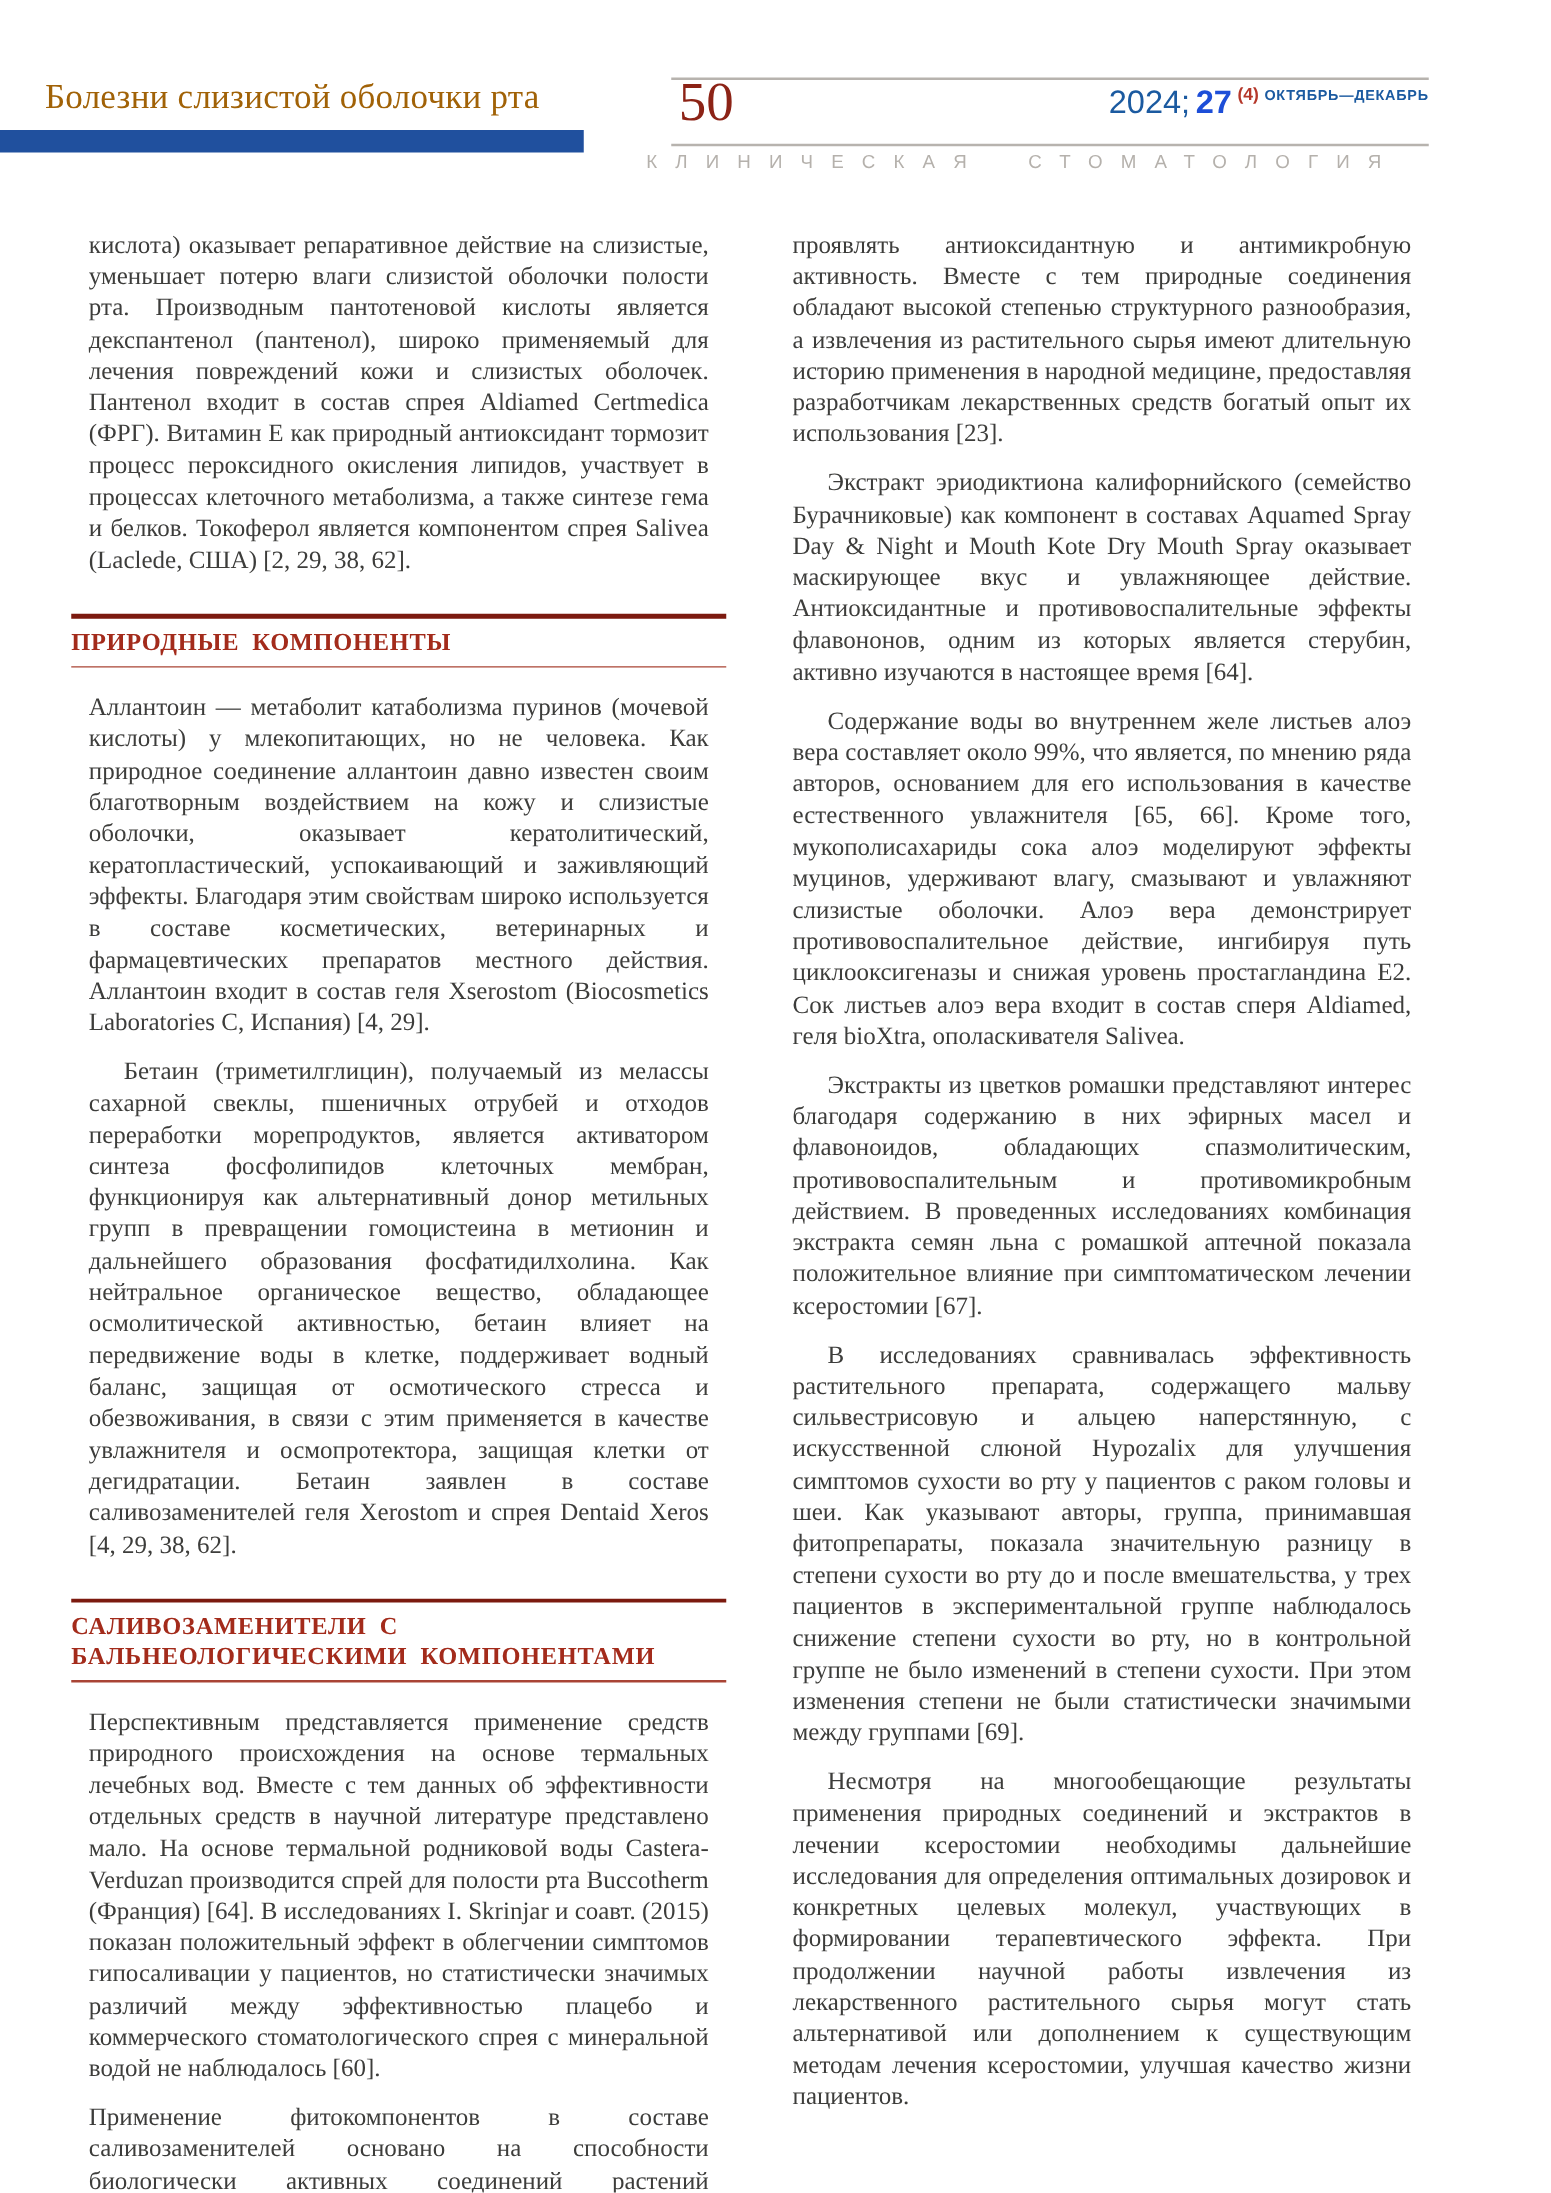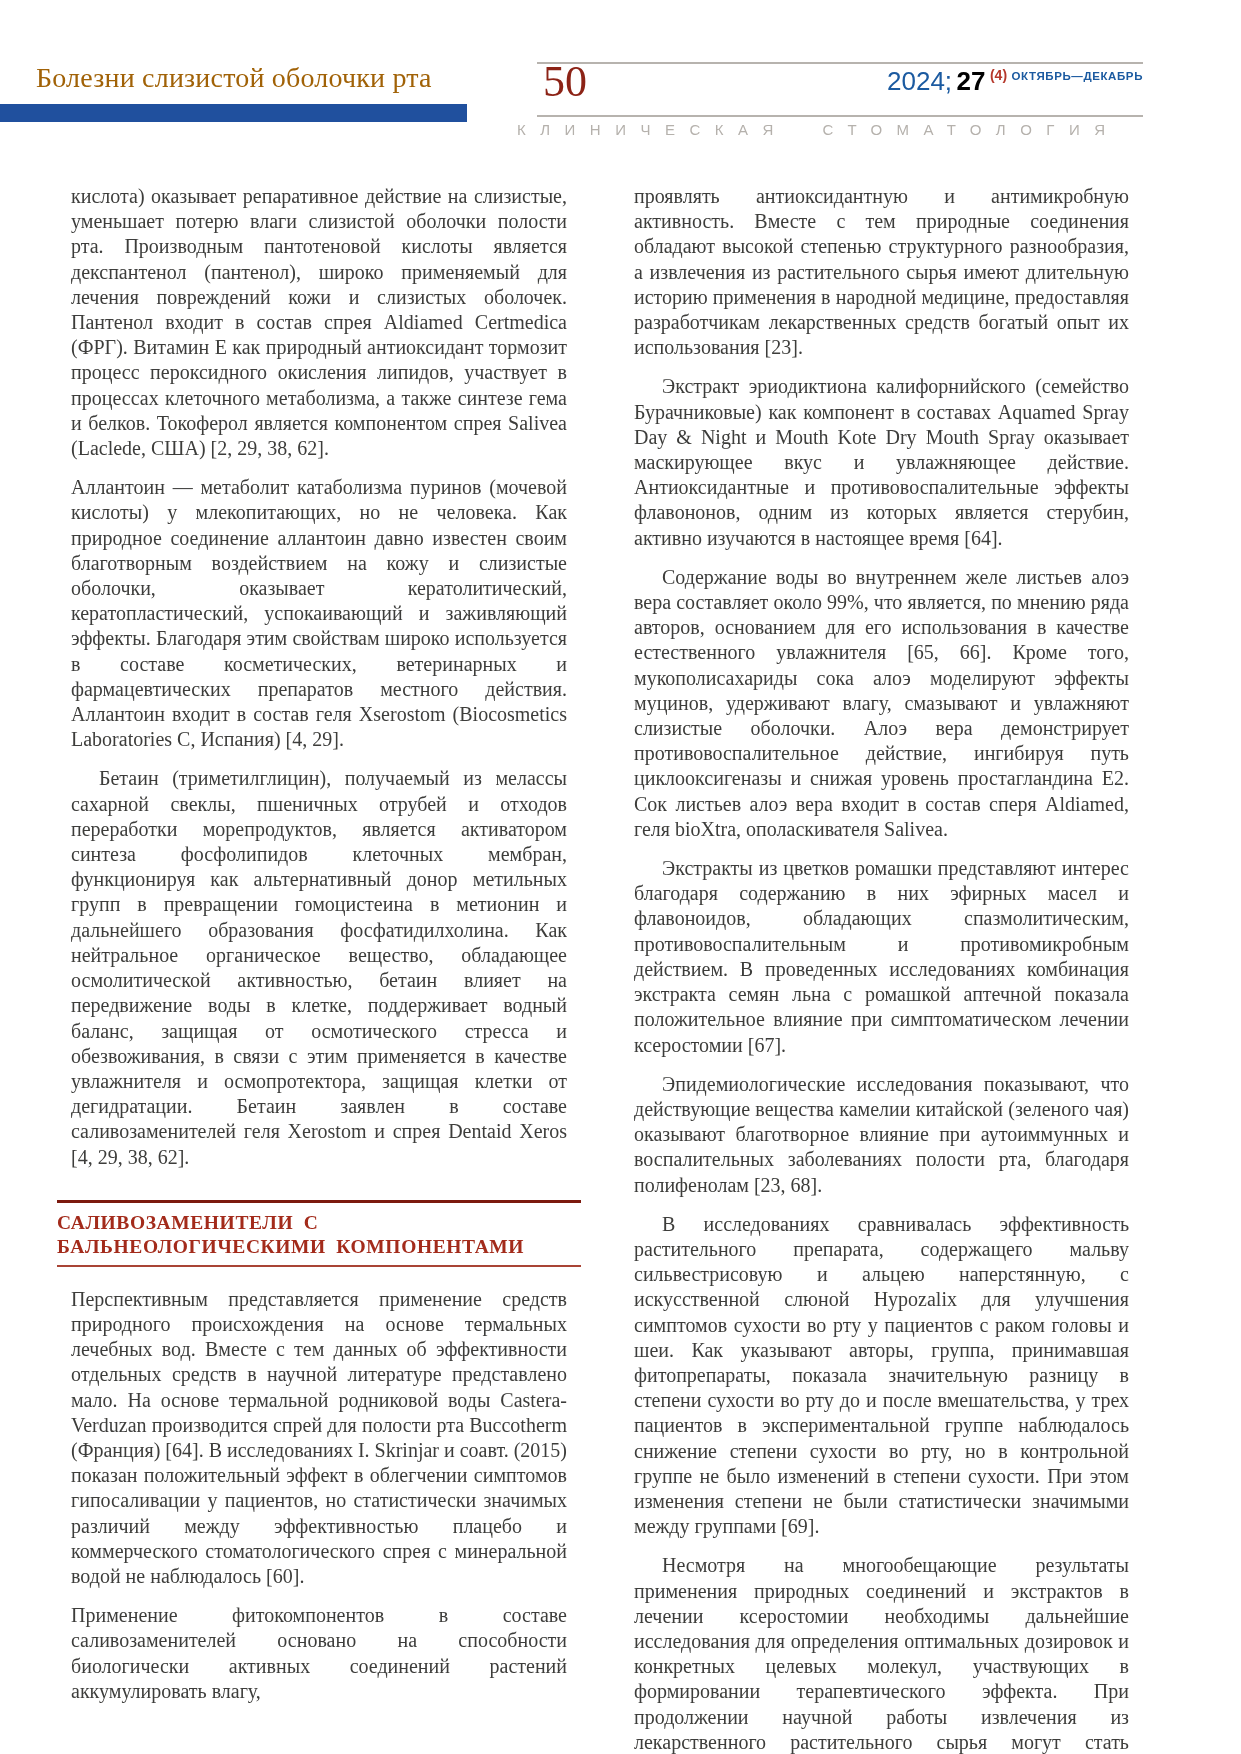--- a/index.html
+++ b/index.html
@@ -28,21 +28,21 @@
     position:absolute;left:537px;width:606px;height:2px;background:#b7b3ae;
   }
   .hrule.top{top:62px;}
   .hrule.bottom{top:115px;}
   .issue-info{
     position:absolute;left:537px;top:66px;width:606px;
     text-align:right;white-space:nowrap;
     font-family:"Liberation Sans","DejaVu Sans",sans-serif;
   }
   .issue-info .year{font-size:26px;font-weight:normal;color:#1b5aa0;}
-  .issue-info .volume{font-size:26px;font-weight:bold;color:#000000;}
+  .issue-info .volume{font-size:26px;font-weight:bold;color:#1d4ed8;}
   .issue-info .num{font-size:14px;font-weight:bold;color:#b5372a;vertical-align:10px;}
   .issue-info .months{font-size:11.5px;font-weight:bold;color:#1b5aa0;vertical-align:10px;letter-spacing:0.6px;}
   .journal-name{
     position:absolute;left:517px;top:121px;width:610px;
     font-family:"Liberation Sans","DejaVu Sans",sans-serif;
     font-size:15px;color:#b5b1ac;
     letter-spacing:14.5px;word-spacing:16px;white-space:nowrap;overflow:hidden;
   }
   
   .col{
@@ -73,31 +73,35 @@
 
 <div class="page-number">50</div>
 
 <div class="hrule top"></div>
 <div class="issue-info"><span class="year">2024;</span><span>&nbsp;</span><span class="volume">27</span><span>&nbsp;</span><span class="num">(4)</span><span>&nbsp;</span><span class="months">ОКТЯБРЬ—ДЕКАБРЬ</span></div>
 <div class="hrule bottom"></div>
 <div class="journal-name">КЛИНИЧЕСКАЯ СТОМАТОЛОГИЯ</div>
 
 <div class="col left">
     <p>кислота) оказывает репаративное действие на слизистые, уменьшает потерю влаги слизистой оболочки полости рта. Производным пантотеновой кислоты является декспантенол (пантенол), широко применяемый для лечения повреждений кожи и слизистых оболочек. Пантенол входит в состав спрея Aldiamed Certmedica (ФРГ). Витамин Е как природный антиоксидант тормозит процесс пероксидного окисления липидов, участвует в процессах клеточного метаболизма, а также синтезе гема и белков. Токоферол является компонентом спрея Salivea (Laclede, США) [2, 29, 38, 62].</p>
+    <div class="sec-head">
+      <div class="rule-thick"></div>
+      <h2>ПРИРОДНЫЕ КОМПОНЕНТЫ</h2>
+      <div class="rule-thin"></div>
+    </div>
     <p>Аллантоин — метаболит катаболизма пуринов (мочевой кислоты) у млекопитающих, но не человека. Как природное соединение аллантоин давно известен своим благотворным воздействием на кожу и слизистые оболочки, оказывает кератолитический, кератопластический, успокаивающий и заживляющий эффекты. Благодаря этим свойствам широко используется в составе косметических, ветеринарных и фармацевтических препаратов местного действия. Аллантоин входит в состав геля Xserostom (Biocosmetics Laboratories C, Испания) [4, 29].</p>
     <p class="indent">Бетаин (триметилглицин), получаемый из мелассы сахарной свеклы, пшеничных отрубей и отходов переработки морепродуктов, является активатором синтеза фосфолипидов клеточных мембран, функционируя как альтернативный донор метильных групп в превращении гомоцистеина в метионин и дальнейшего образования фосфатидилхолина. Как нейтральное органическое вещество, обладающее осмолитической активностью, бетаин влияет на передвижение воды в клетке, поддерживает водный баланс, защищая от осмотического стресса и обезвоживания, в связи с этим применяется в качестве увлажнителя и осмопротектора, защищая клетки от дегидратации. Бетаин заявлен в составе саливозаменителей геля Xerostom и спрея Dentaid Xeros [4, 29, 38, 62].</p>
     <div class="sec-head">
       <div class="rule-thick"></div>
       <h2>САЛИВОЗАМЕНИТЕЛИ С БАЛЬНЕОЛОГИЧЕСКИМИ КОМПОНЕНТАМИ</h2>
       <div class="rule-thin"></div>
     </div>
     <p>Перспективным представляется применение средств природного происхождения на основе термальных лечебных вод. Вместе с тем данных об эффективности отдельных средств в научной литературе представлено мало. На основе термальной родниковой воды Castera-Verduzan производится спрей для полости рта Buccotherm (Франция) [64]. В исследованиях I. Skrinjar и соавт. (2015) показан положительный эффект в облегчении симптомов гипосаливации у пациентов, но статистически значимых различий между эффективностью плацебо и коммерческого стоматологического спрея с минеральной водой не наблюдалось [60].</p>
     <p>Применение фитокомпонентов в составе саливозаменителей основано на способности биологически активных соединений растений аккумулировать влагу,</p>
   </div>
 <div class="col right">
     <p>проявлять антиоксидантную и антимикробную активность. Вместе с тем природные соединения обладают высокой степенью структурного разнообразия, а извлечения из растительного сырья имеют длительную историю применения в народной медицине, предоставляя разработчикам лекарственных средств богатый опыт их использования [23].</p>
     <p class="indent">Экстракт эриодиктиона калифорнийского (семейство Бурачниковые) как компонент в составах Aquamed Spray Day &amp; Night и Mouth Kote Dry Mouth Spray оказывает маскирующее вкус и увлажняющее действие. Антиоксидантные и противовоспалительные эффекты флавононов, одним из которых является стерубин, активно изучаются в настоящее время [64].</p>
     <p class="indent">Содержание воды во внутреннем желе листьев алоэ вера составляет около 99%, что является, по мнению ряда авторов, основанием для его использования в качестве естественного увлажнителя [65, 66]. Кроме того, мукополисахариды сока алоэ моделируют эффекты муцинов, удерживают влагу, смазывают и увлажняют слизистые оболочки. Алоэ вера демонстрирует противовоспалительное действие, ингибируя путь циклооксигеназы и снижая уровень простагландина Е2. Сок листьев алоэ вера входит в состав сперя Aldiamed, геля bioXtra, ополаскивателя Salivea.</p>
     <p class="indent">Экстракты из цветков ромашки представляют интерес благодаря содержанию в них эфирных масел и флавоноидов, обладающих спазмолитическим, противовоспалительным и противомикробным действием. В проведенных исследованиях комбинация экстракта семян льна с ромашкой аптечной показала положительное влияние при симптоматическом лечении ксеростомии [67].</p>
-    <p class="indent">Эпидемиологические исследования показывают, что действующие вещества камелии китайской (зеленого чая) оказывают благотворное влияние при аутоиммунных и воспалительных заболеваниях полости рта, благодаря полифенолам [23, 68].</p>
     <p class="indent">В исследованиях сравнивалась эффективность растительного препарата, содержащего мальву сильвестрисовую и альцею наперстянную, с искусственной слюной Hypozalix для улучшения симптомов сухости во рту у пациентов с раком головы и шеи. Как указывают авторы, группа, принимавшая фитопрепараты, показала значительную разницу в степени сухости во рту до и после вмешательства, у трех пациентов в экспериментальной группе наблюдалось снижение степени сухости во рту, но в контрольной группе не было изменений в степени сухости. При этом изменения степени не были статистически значимыми между группами [69].</p>
     <p class="indent">Несмотря на многообещающие результаты применения природных соединений и экстрактов в лечении ксеростомии необходимы дальнейшие исследования для определения оптимальных дозировок и конкретных целевых молекул, участвующих в формировании терапевтического эффекта. При продолжении научной работы извлечения из лекарственного растительного сырья могут стать альтернативой или дополнением к существующим методам лечения ксеростомии, улучшая качество жизни пациентов.</p>
   </div>
 
 </body></html>

